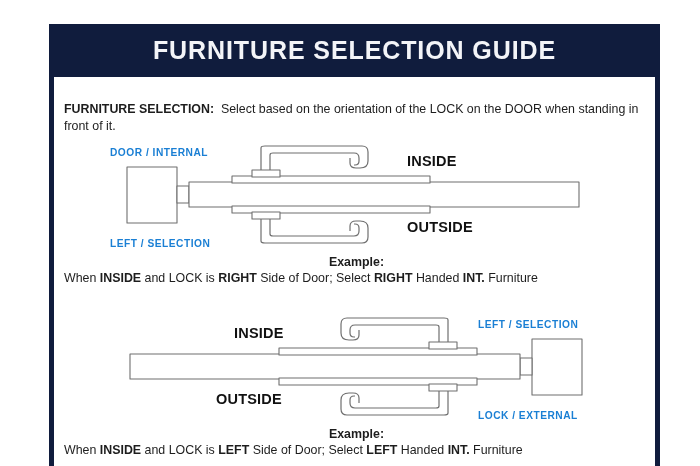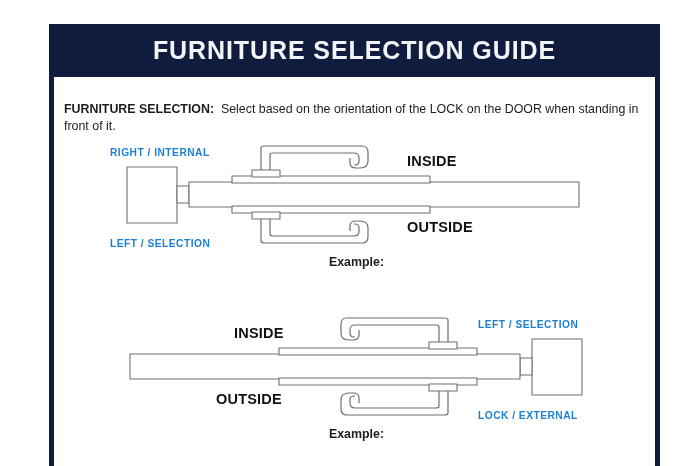--- a/index.html
+++ b/index.html
@@ -135,21 +135,21 @@
   </div>
 
   <div class="body-area">
 
     <div class="intro">
       <b>FURNITURE SELECTION:</b><span>&nbsp; </span><span>Select based on the orientation of the LOCK on the DOOR when standing in front of it.</span>
     </div>
 
     <div class="diagram" id="diagram-1">
 
-      <div class="lr-label" style="left:56px; top:2px;">RIGHT / INTERNAL</div>
+      <div class="lr-label" style="left:56px; top:2px;">DOOR / INTERNAL</div>
       <div class="lr-label" style="left:56px; top:93px;">LEFT / SELECTION</div>
 
       <div class="side-label" style="left:353px; top:8px;">INSIDE</div>
       <div class="side-label" style="left:353px; top:74px;">OUTSIDE</div>
 
       <svg width="601" height="108" viewBox="0 0 601 108">
         <g fill="#ffffff" stroke="#8a8a8a" stroke-width="1.1" stroke-linejoin="round">
 
           <rect x="73" y="22" width="50" height="56" rx="0" stroke="#6f6f6f"></rect>
 
@@ -172,20 +172,21 @@
 
           <path d="M 207 74 L 207 96 Q 207 98 211 98 L 308 98 Q 314 98 314 92 L 314 83 Q 314 76 306 76 L 302 76 Q 296 76 296 81" fill="none" stroke="#6f6f6f" stroke-width="1.2"></path>
           <path d="M 216 74 L 216 89 Q 216 91 219 91 L 300 91 Q 305 91 305 86 L 305 83 Q 305 79 301 79 L 300 79" fill="none" stroke="#6f6f6f" stroke-width="1.2"></path>
           <line x1="296" y1="81" x2="296" y2="86" stroke="#6f6f6f" stroke-width="1.2"></line>
         </g>
       </svg>
     </div>
 
     <div class="example-block" id="example-1">
       <div class="example-heading">Example:</div>
+      <div class="example-line"><span>When </span><b>INSIDE</b><span> and LOCK is </span><b>RIGHT</b><span> Side of Door;  Select </span><b>RIGHT</b><span> Handed </span><b>INT.</b><span> Furniture</span></div>
     </div>
 
     <div class="diagram" id="diagram-2">
 
       <div class="lr-label" style="left:424px; top:2px;">LEFT / SELECTION</div>
       <div class="lr-label" style="left:424px; top:93px;">LOCK / EXTERNAL</div>
 
       <div class="side-label" style="left:180px; top:8px;">INSIDE</div>
       <div class="side-label" style="left:162px; top:74px;">OUTSIDE</div>
 
@@ -210,16 +211,17 @@
 
           <path d="M 207 74 L 207 96 Q 207 98 211 98 L 308 98 Q 314 98 314 92 L 314 83 Q 314 76 306 76 L 302 76 Q 296 76 296 81" fill="none" stroke="#6f6f6f" stroke-width="1.2"></path>
           <path d="M 216 74 L 216 89 Q 216 91 219 91 L 300 91 Q 305 91 305 86 L 305 83 Q 305 79 301 79 L 300 79" fill="none" stroke="#6f6f6f" stroke-width="1.2"></path>
           <line x1="296" y1="81" x2="296" y2="86" stroke="#6f6f6f" stroke-width="1.2"></line>
         </g>
       </svg>
     </div>
 
     <div class="example-block" id="example-2">
       <div class="example-heading">Example:</div>
+      <div class="example-line"><span>When </span><b>INSIDE</b><span> and LOCK is </span><b>LEFT</b><span> Side of Door;  Select </span><b>LEFT</b><span> Handed </span><b>INT.</b><span> Furniture</span></div>
     </div>
 
   </div>
 </div>
 
 </body></html>

